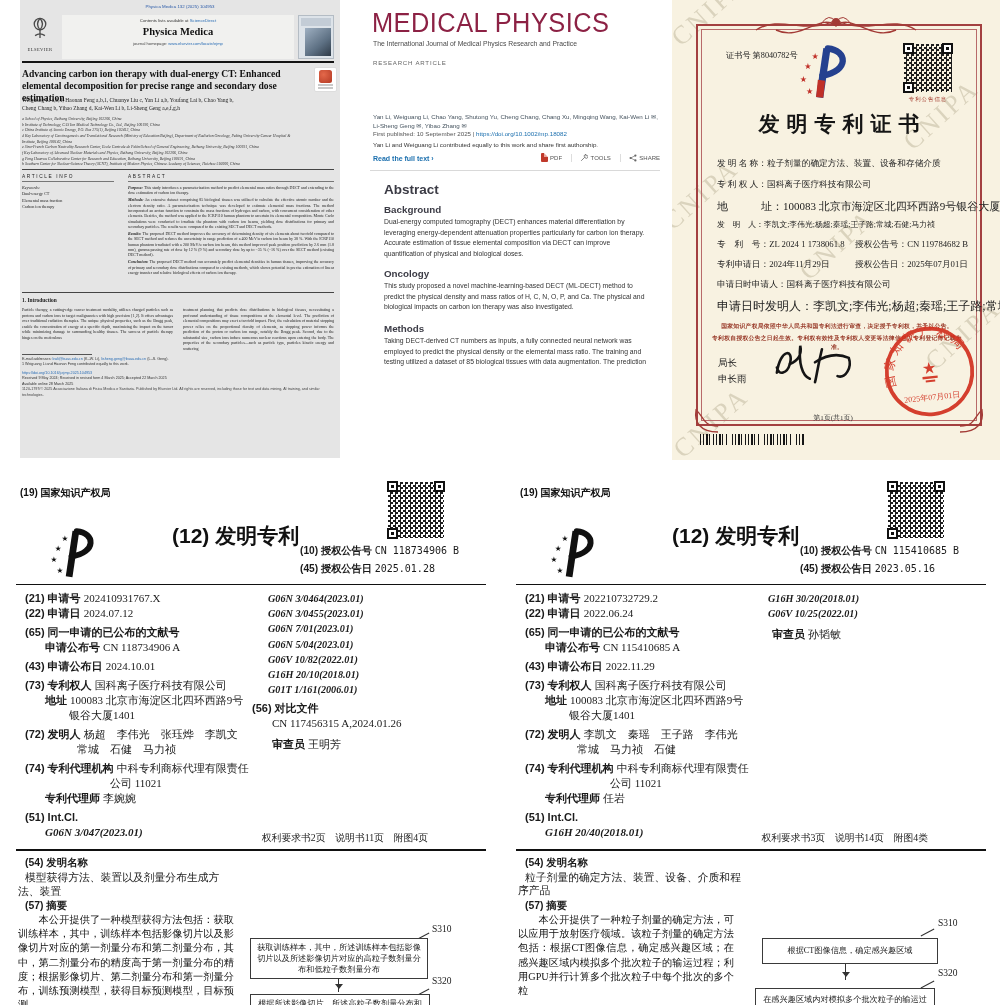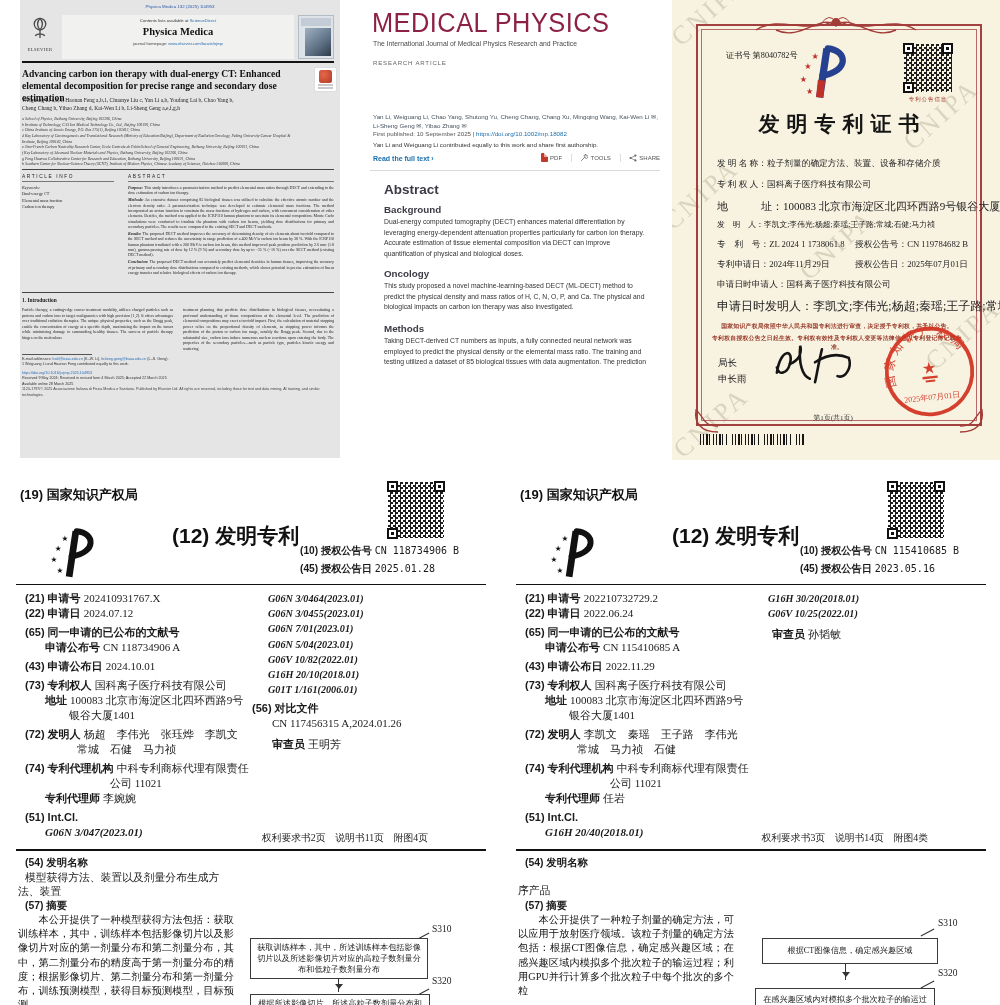--- a/index.html
+++ b/index.html
@@ -93,21 +93,21 @@
   .crow .cp2{position:absolute;left:138px;top:0;}
   .cert-not{left:40px;width:250px;text-align:center;font-size:5.8px;color:#973726;font-weight:600;letter-spacing:.3px;}
   .cert-dir{left:46px;font-size:9.5px;color:#222;}
   .cert-sign{top:338px;left:88px;}
   .cert-seal{top:324px;left:210px;opacity:.92;transform:rotate(-6deg);}
   .cert-page{top:413px;left:24px;right:30px;text-align:center;font-size:7px;color:#333;}
   .cert-bar{top:434px;left:28px;width:104px;height:11px;background:repeating-linear-gradient(90deg,#161616 0 1.4px,transparent 1.4px 3px,#161616 3px 3.9px,transparent 3.9px 6.4px);}
 
   
   .pat{top:480px;width:500px;height:525px;background:#fff;overflow:hidden;}
-  .pt-office{top:6px;left:20px;font-size:13px;font-weight:700;color:#111;}
+  .pt-office{top:6px;left:20px;font-size:10px;font-weight:700;color:#111;}
   .pt-logo{top:46px;left:48px;}
   .pt-kind{top:42px;left:172px;font-size:21px;font-weight:700;color:#111;}
   .qr-pat{top:2px;left:388px;width:56px;height:56px;}
   .pt-pub{position:absolute;left:300px;font-size:10.2px;white-space:nowrap;}
   .pt-pub b{font-family:"Liberation Sans",sans-serif;}
   .pt-pub span{font-family:"DejaVu Sans Mono",monospace;font-size:10px;}
   .pt-rule1{top:104px;left:16px;width:470px;height:1.4px;background:#111;}
   .pt-lcol{top:111px;left:25px;width:232px;}
   .pt-rcol{top:111px;left:252px;width:240px;}
   .prow{font-size:11px;line-height:15.2px;white-space:nowrap;}
@@ -440,20 +440,21 @@
 
     <div class="abs pt-rcol">
       <div class="code">G16H 30/20(2018.01)</div>
       <div class="code">G06V 10/25(2022.01)</div>
       <div class="prow in1" style="margin-top:6px;"><span class="plb">审查员 </span><span class="pvl">孙韬敏</span></div>
     </div>
 
     <div class="pt-pages">权利要求书3页　说明书14页　附图4类</div>
     <div class="abs pt-rule2"></div>
     <div class="abs pt-54">(54) 发明名称</div>
+    <div class="abs pt-nm" style="top:391px;">粒子剂量的确定方法、装置、设备、介质和程</div>
     <div class="abs pt-nm pt-nm2" style="top:404px;">序产品</div>
     <div class="abs pt-57">(57) 摘要</div>
     <div class="abs pt-abst">　　本公开提供了一种粒子剂量的确定方法，可以应用于放射医疗领域。该粒子剂量的确定方法包括：根据CT图像信息，确定感兴趣区域；在感兴趣区域内模拟多个批次粒子的输运过程；利用GPU并行计算多个批次粒子中每个批次的多个粒</div>
 
     <div class="fslab" style="top:438px;left:438px;">S310</div>
     <div class="ftick" style="top:452px;left:420px;"></div>
     <div class="fbox" style="top:458px;left:262px;width:176px;height:26px;line-height:18px;">根据CT图像信息，确定感兴趣区域</div>
     <div class="farrow" style="top:484px;left:345px;height:16px;"></div>
     <div class="fslab" style="top:488px;left:438px;">S320</div>
     <div class="ftick" style="top:504px;left:420px;"></div>

